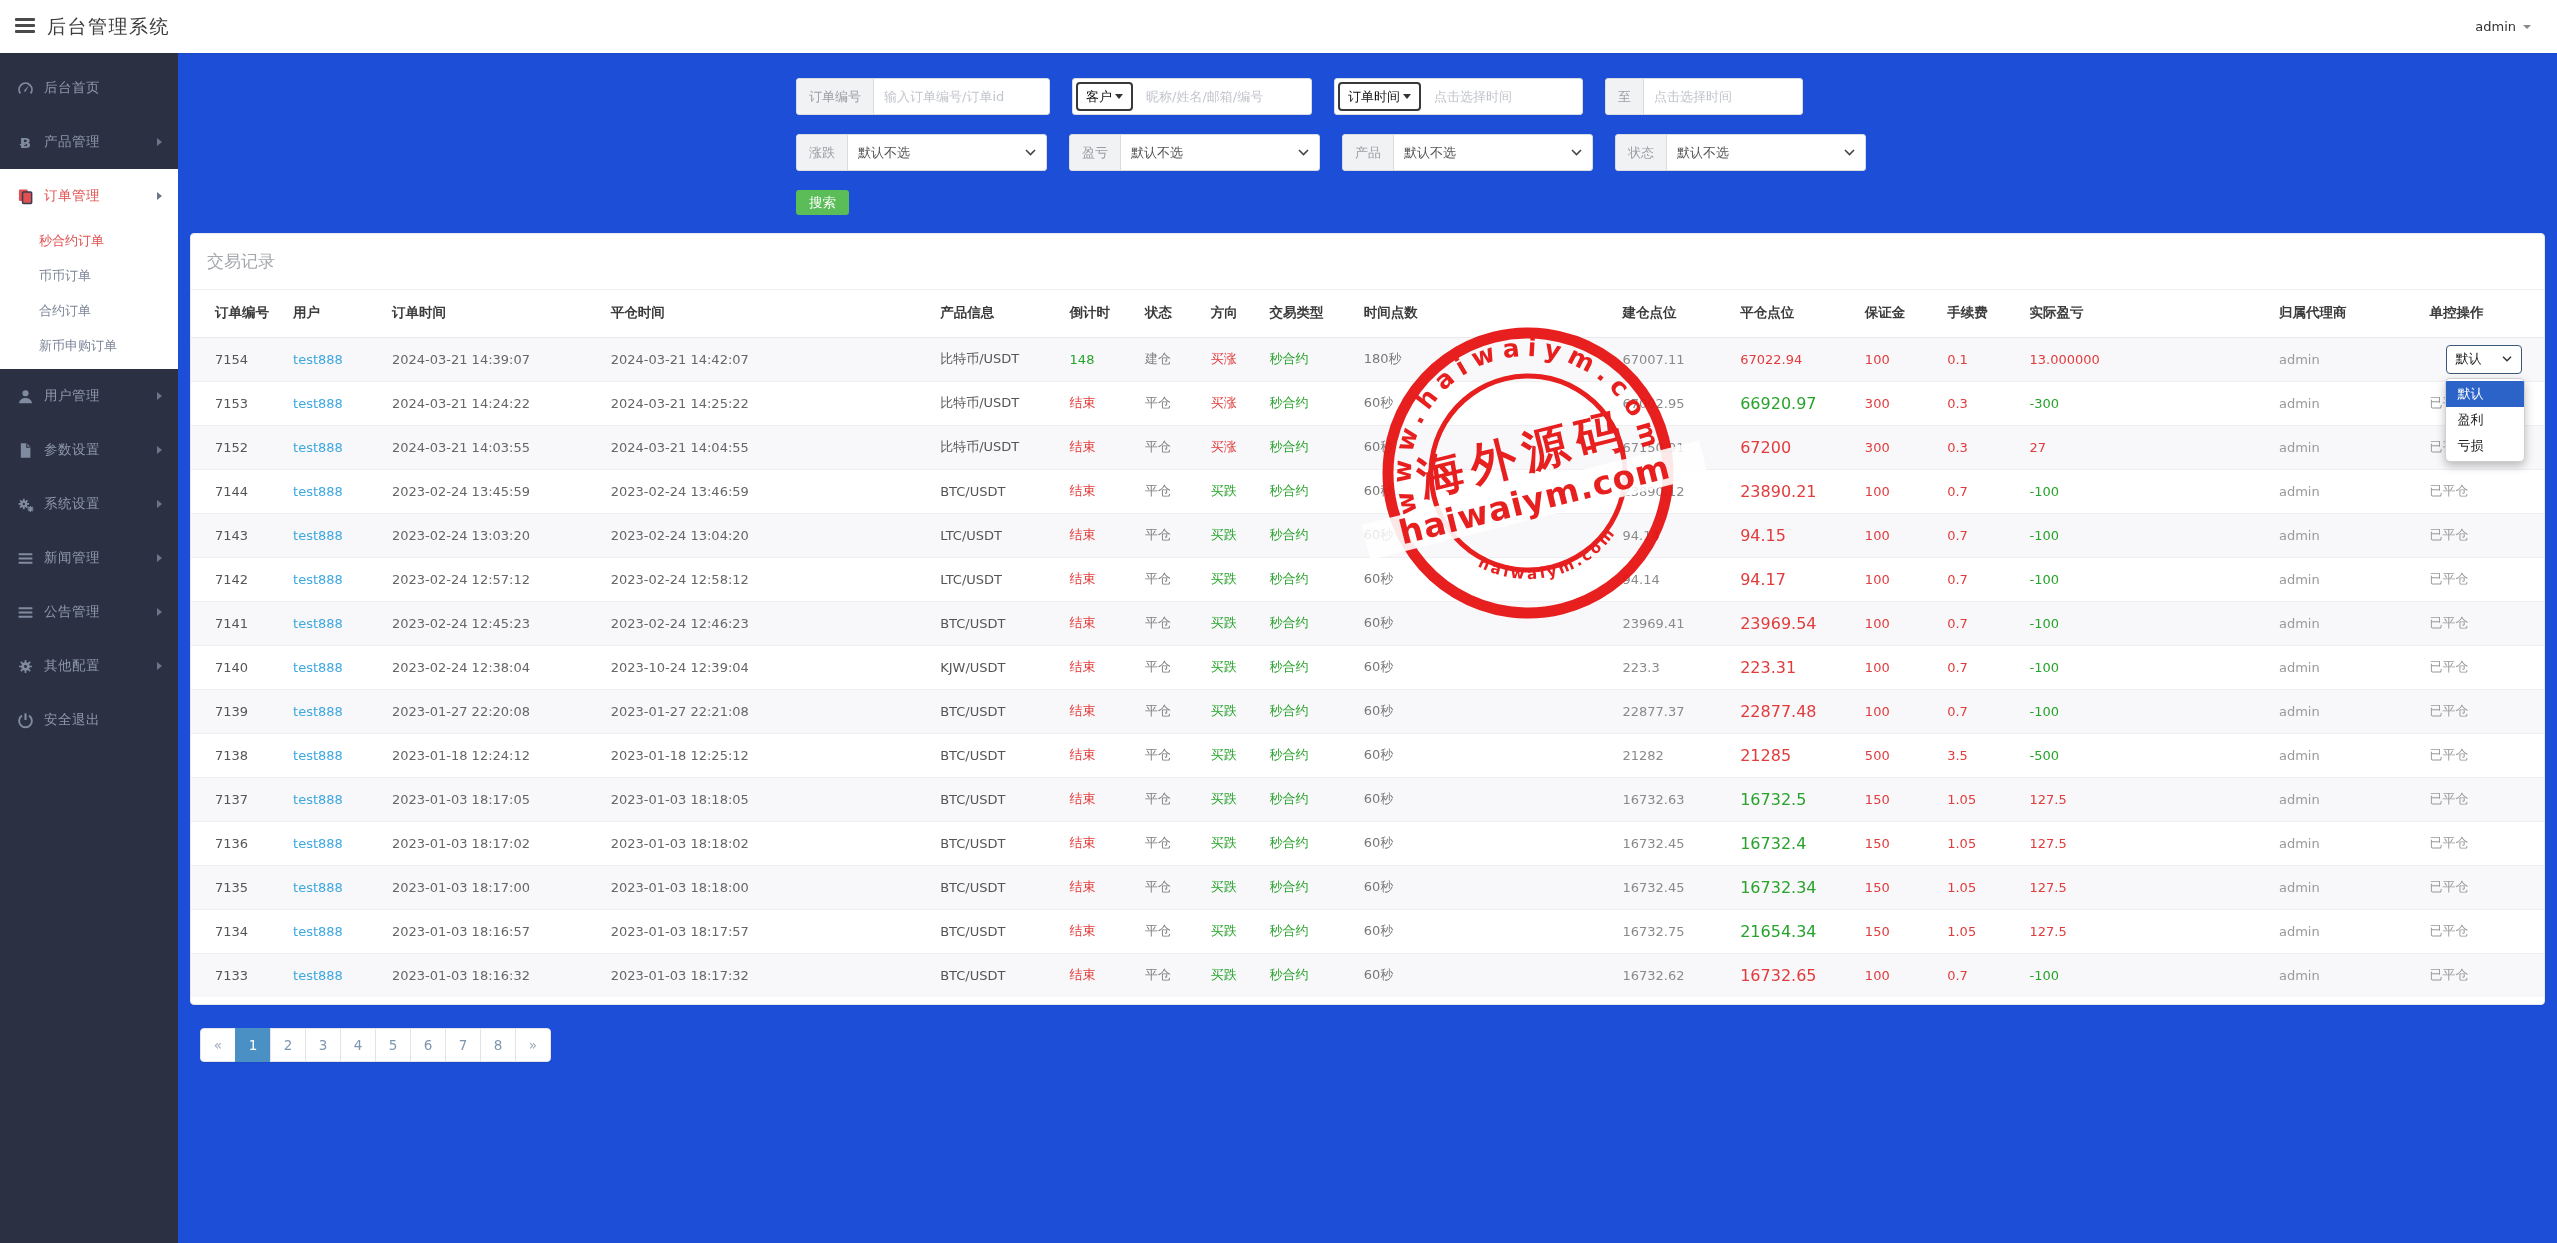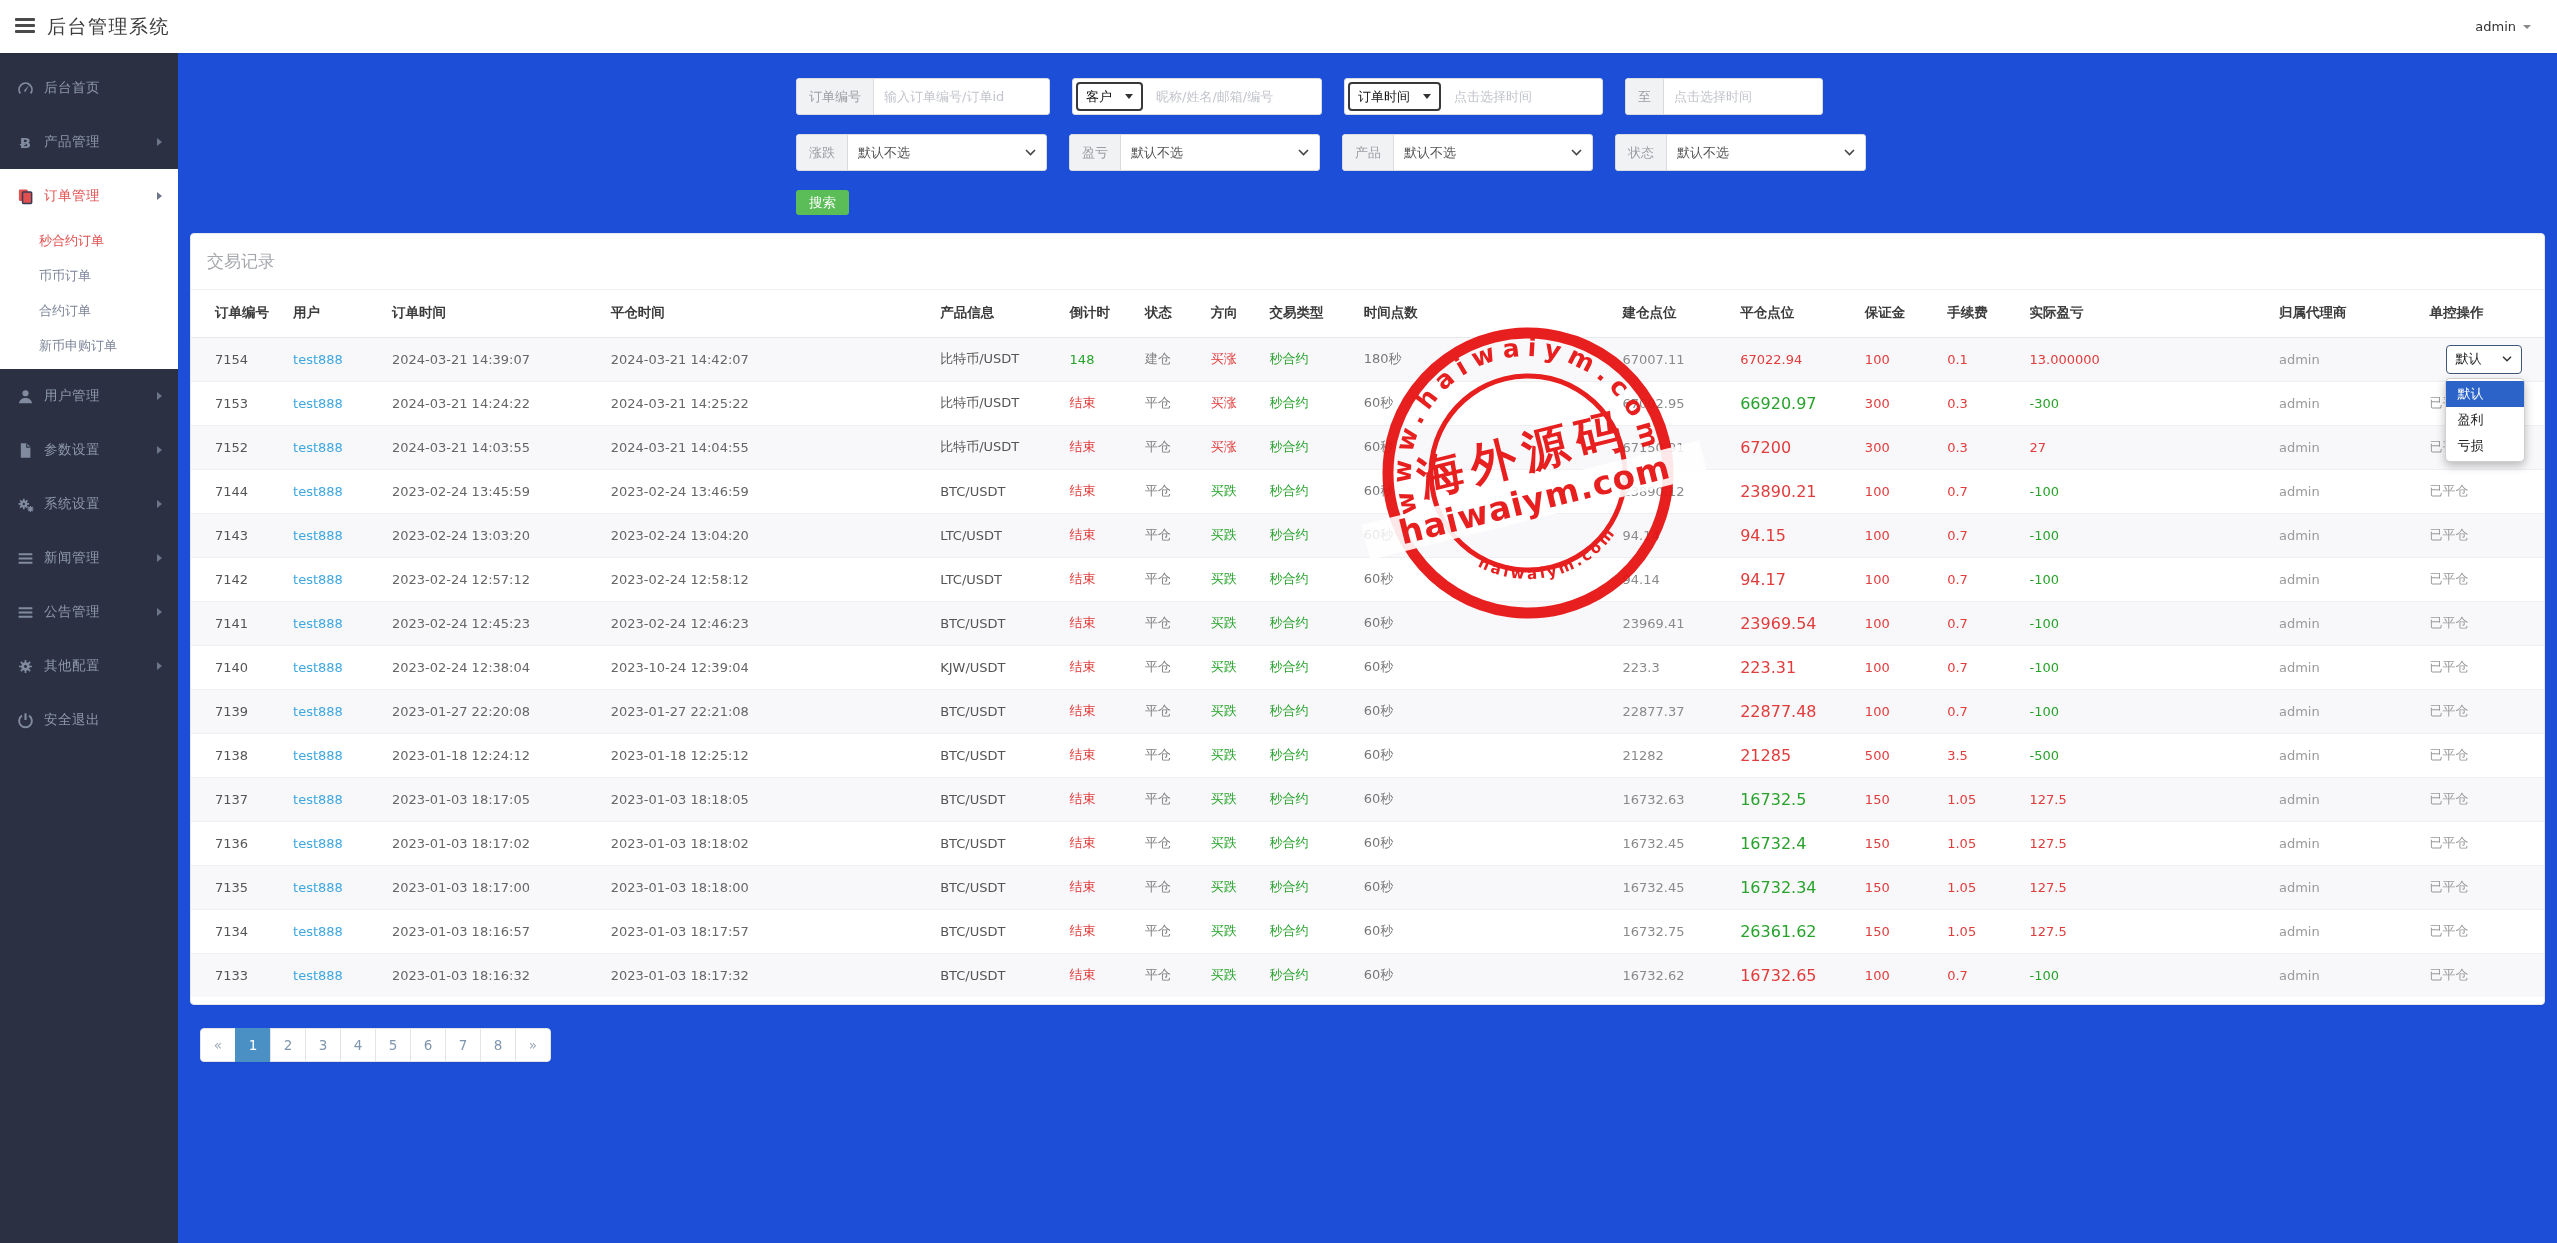--- a/index.html
+++ b/index.html
@@ -32,21 +32,21 @@
   .s-sub.active{color:#e25050}
   
   .main{position:absolute;left:178px;top:53px;right:0;bottom:0;background:#1d4ed8}
   .f-row{position:absolute;left:618px;display:flex;gap:22px;height:37px}
   .f-row1{top:25px}.f-row2{top:81px}
   .fgroup{display:inline-flex;align-items:stretch;background:#fff;border:1px solid #d9dbde;border-radius:3px}
   .addon{display:flex;align-items:center;padding:0 12px;background:#f1f2f4;color:#9a9da3;font-size:13px;border-right:1px solid #d9dbde;border-radius:2px 0 0 2px}
   .fin{border:0;outline:0;background:transparent;padding:0 10px;font-size:13px;color:#333;font-family:inherit}
   .fin::placeholder{color:#c2c5cc}
   .w175{width:175px}.w160{width:158px}
-  .nsel{display:inline-flex;align-items:center;gap:13px;margin:3px;padding:0 8px;border:2px solid #37393b;border-radius:4px;background:#fff;font-size:13px;color:#111;font-weight:500;cursor:pointer}
+  .nsel{display:inline-flex;align-items:center;gap:3px;margin:3px;padding:0 8px;border:2px solid #37393b;border-radius:4px;background:#fff;font-size:13px;color:#111;font-weight:500;cursor:pointer}
   .nscar{width:0;height:0;border-top:5px solid #333;border-left:4px solid transparent;border-right:4px solid transparent}
   .fsel{display:inline-flex;align-items:center;justify-content:space-between;width:198px;padding:0 10px;font-size:13px;color:#555;cursor:pointer}
   .search-btn{position:absolute;left:618px;top:137px;height:25px;padding:0 13px;background:#5bbd57;border:none;border-radius:3px;color:#fff;font-size:13.5px;cursor:pointer;font-family:inherit}
   
   .panel{position:absolute;left:12px;right:12px;top:180px;height:772px;background:#fff;border:1px solid #e6e8eb;border-radius:4px;box-shadow:0 1px 2px rgba(0,0,0,.04)}
   .panel-title{padding:16px 16px;color:#a3a6ab;font-size:17px;border-bottom:1px solid #edeff2}
   table{width:100%;border-collapse:collapse;table-layout:fixed}
   th{height:47px;text-align:left;padding:0 8px;font-size:13.5px;color:#3b3b3b;font-weight:700;border-bottom:1px solid #e9e9ec;white-space:nowrap}
   th:first-child{padding-left:24px}
   td{height:44px;padding:0 8px;font-size:13px;color:#666;white-space:nowrap}
@@ -597,21 +597,21 @@
             <td><a class="link">test888</a></td>
             <td class="c-date">2023-01-03 18:16:57</td>
             <td class="c-date">2023-01-03 18:17:57</td>
             <td class="c-prod">BTC/USDT</td>
             <td class="c-red">结束</td>
             <td class="c-status">平仓</td>
             <td class="c-green">买跌</td>
             <td class="c-green">秒合约</td>
             <td class="c-period">60秒</td>
             <td class="c-open">16732.75</td>
-            <td class="c-green close-lg">26361.62</td>
+            <td class="c-green close-lg">21654.34</td>
             <td class="c-red">150</td>
             <td class="c-red">1.05</td>
             <td class="c-red">127.5</td>
             <td class="c-agent">admin</td>
             <td class="c-agent">已平仓</td>
           </tr>
           <tr>
             <td class="c-id">7133</td>
             <td><a class="link">test888</a></td>
             <td class="c-date">2023-01-03 18:16:32</td>

